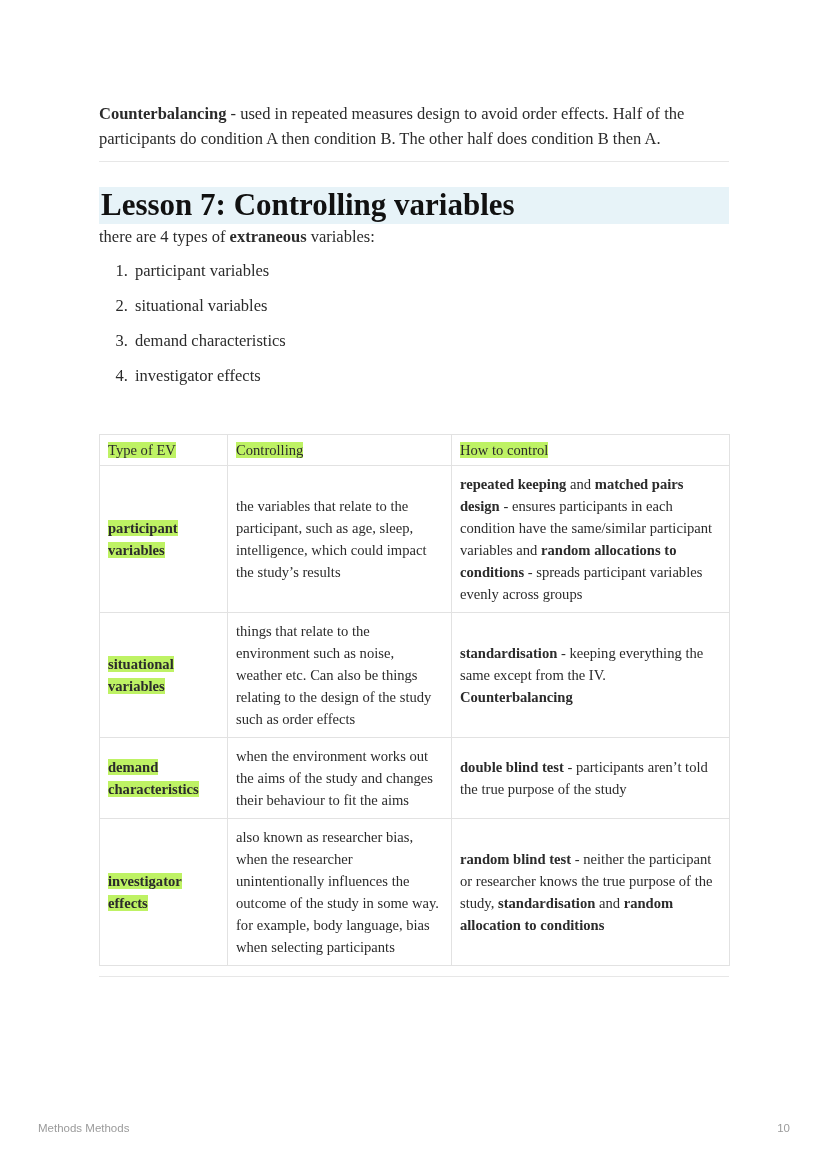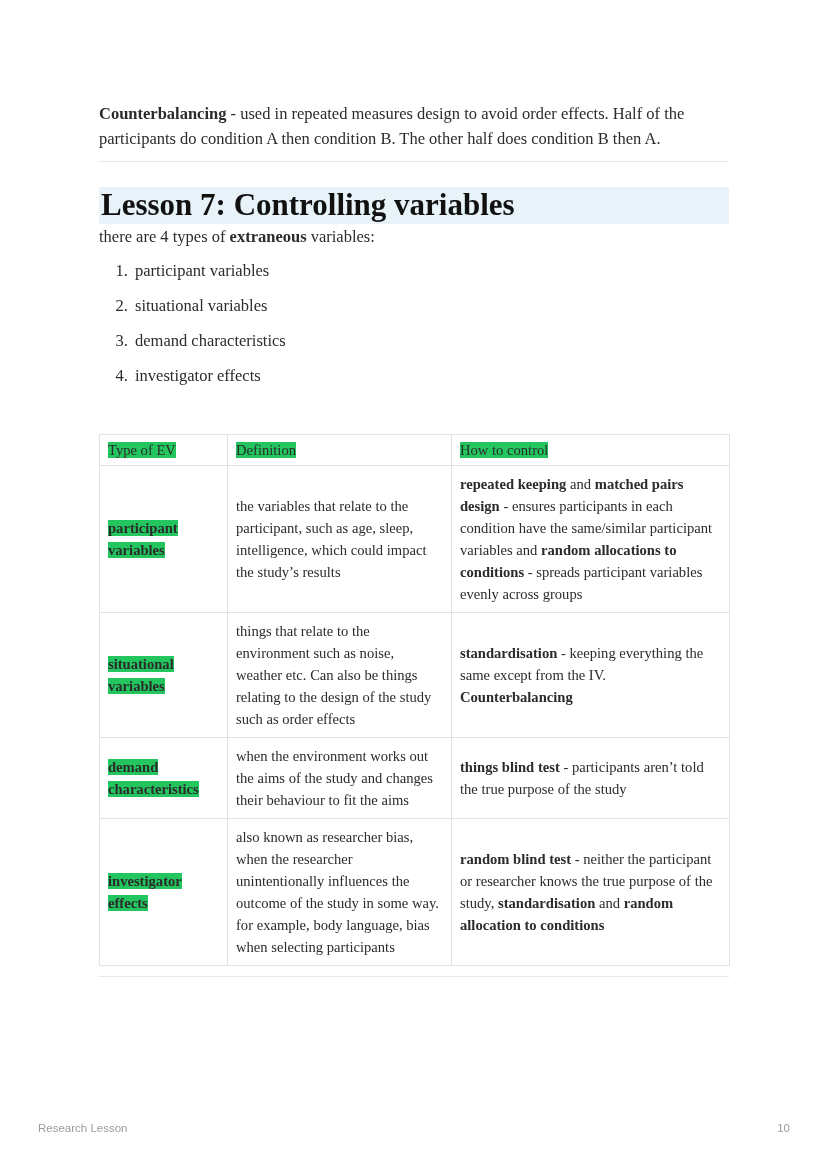--- a/index.html
+++ b/index.html
@@ -54,21 +54,21 @@
   table.ev-table col.c2 { width: 224px; }
   table.ev-table col.c3 { width: 278px; }
   table.ev-table th, table.ev-table td {
     border: 1px solid #e2e2e2;
     padding: 4px 8px;
     vertical-align: middle;
     text-align: left;
     font-weight: normal;
   }
   table.ev-table td { padding: 7px 8px; }
-  .hl { background: #22c55e; }
+  .hl { background: #bef264; }
   td.type-cell { font-weight: bold; }
 
   .bottom-divider {
     border: none; border-top: 1px solid #e7e7e7;
     margin: 10px 0 0 0;
   }
 
   .footer {
     position: absolute;
     left: 38px; right: 38px;
@@ -106,46 +106,46 @@
 
     <table class="ev-table">
       <colgroup>
           <col class="c1">
           <col class="c2">
           <col class="c3">
         </colgroup>
       <tbody>
           <tr>
         <th><span class="hl">Type of EV</span></th>
-        <th><span class="hl">Definition</span></th>
+        <th><span class="hl">Controlling</span></th>
         <th><span class="hl">How to control</span></th>
       </tr>
       <tr style="height:139px;">
         <td class="type-cell"><strong><span class="hl">participant variables</span></strong></td>
         <td>the variables that relate to the participant, such as age, sleep, intelligence, which could impact the study’s results</td>
         <td><strong>repeated keeping</strong> and <strong>matched pairs design</strong> - ensures participants in each condition have the same/similar participant variables and <strong>random allocations to conditions</strong> - spreads participant variables evenly across groups</td>
       </tr>
       <tr style="height:118px;">
         <td class="type-cell"><strong><span class="hl">situational variables</span></strong></td>
         <td>things that relate to the environment such as noise, weather etc. Can also be things relating to the design of the study such as order effects</td>
         <td><strong>standardisation</strong> - keeping everything the same except from the IV.<br><strong>Counterbalancing</strong></td>
       </tr>
       <tr style="height:74px;">
         <td class="type-cell"><strong><span class="hl">demand characteristics</span></strong></td>
         <td>when the environment works out the aims of the study and changes their behaviour to fit the aims</td>
-        <td><strong>things blind test</strong> - participants aren’t told the true purpose of the study</td>
+        <td><strong>double blind test</strong> - participants aren’t told the true purpose of the study</td>
       </tr>
       <tr style="height:141px;">
         <td class="type-cell"><strong><span class="hl">investigator effects</span></strong></td>
         <td>also known as researcher bias, when the researcher unintentionally influences the outcome of the study in some way. for example, body language, bias when selecting participants</td>
         <td><strong>random blind test</strong> - neither the participant or researcher knows the true purpose of the study, <strong>standardisation</strong> and <strong>random allocation to conditions</strong></td>
       </tr>
     </tbody>
       </table>
 
     <hr class="bottom-divider">
   </div>
 
   <div class="footer">
-    <span>Research Lesson</span>
+    <span>Methods Methods</span>
     <span>10</span>
   </div>
 </div>
 
 </body></html>

